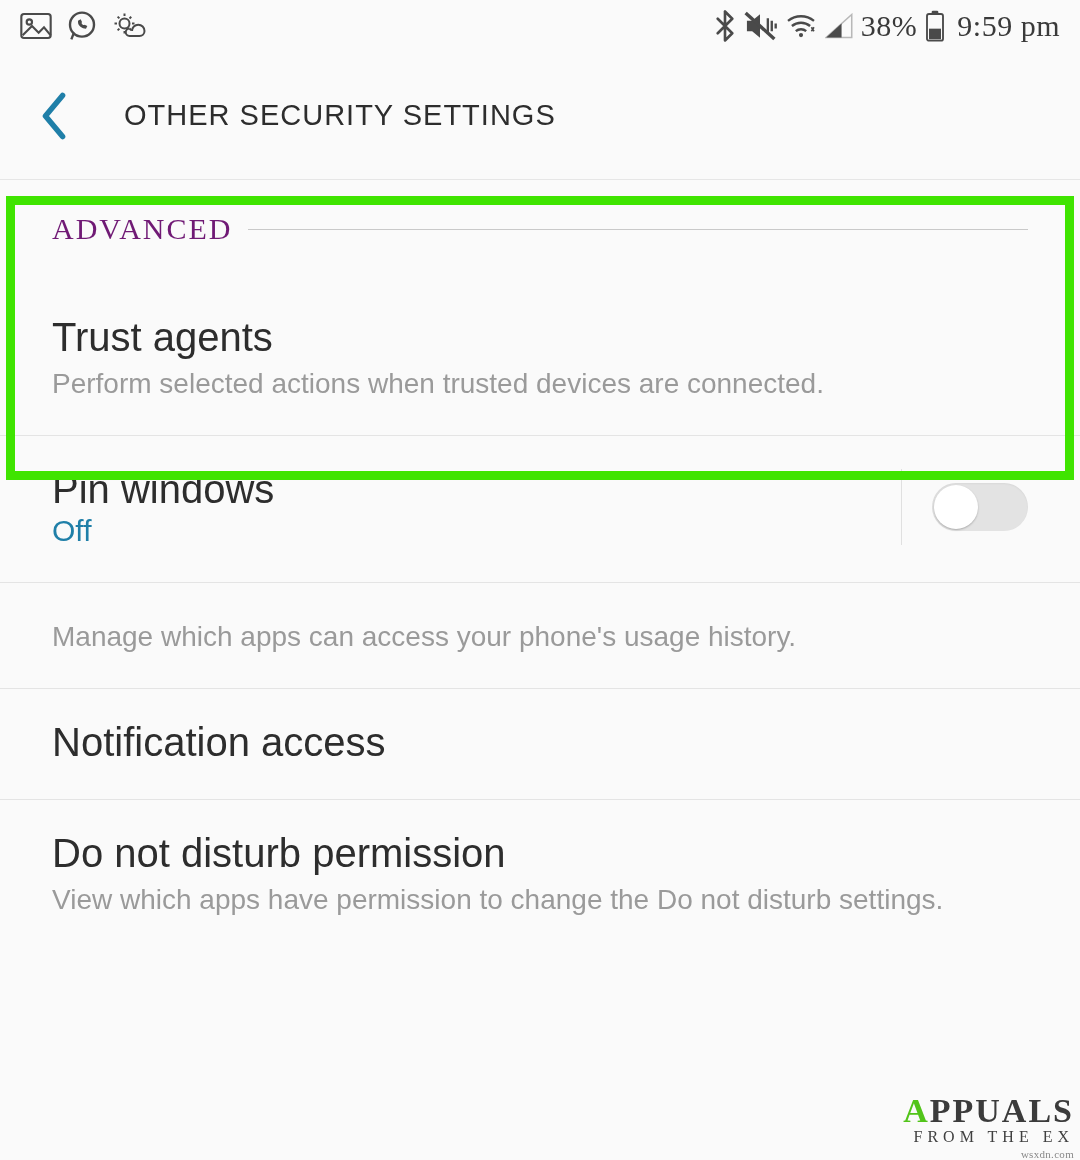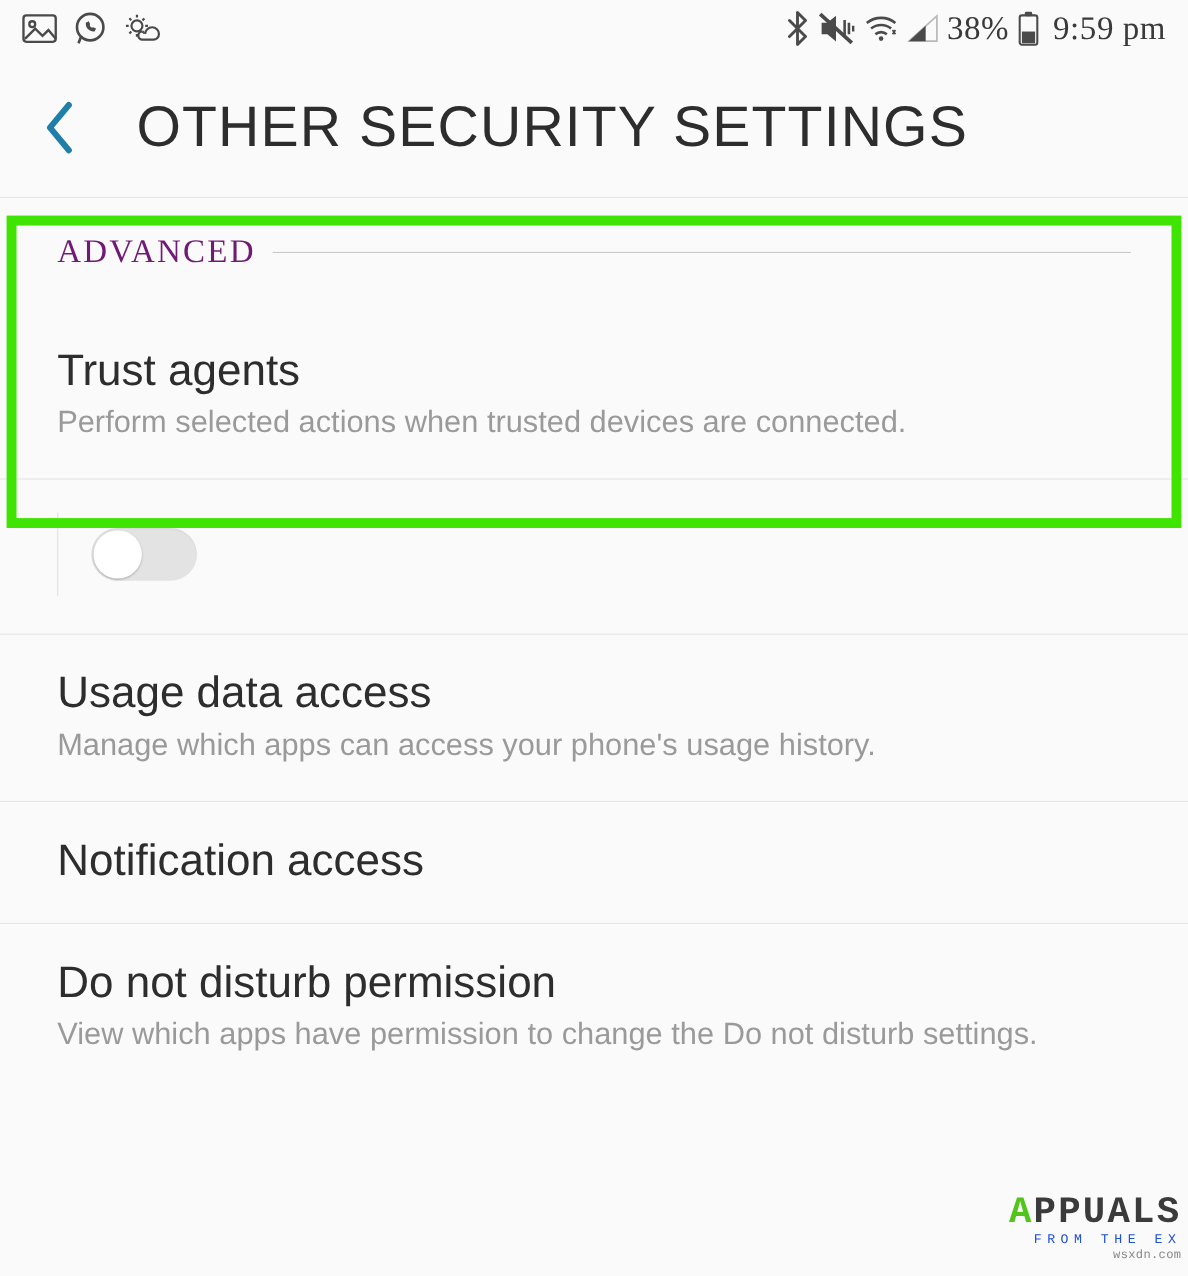--- a/index.html
+++ b/index.html
@@ -30,21 +30,21 @@
       height: 128px;
       display: flex;
       align-items: center;
       padding: 0 32px;
       gap: 48px;
       border-bottom: 1px solid #e6e6e6;
       background: #fafafa;
     }
     .back-btn { color: #1f7fa8; cursor: pointer; display:flex; align-items:center; justify-content:center; width:44px; height:44px;}
     .app-title {
-      font-size: 52px;
+      font-size: 29px;
       letter-spacing: 1px;
       color: #2d2d2d;
       font-weight: 400;
     }
     
     .content { padding: 0; }
     .section-header {
       display: flex;
       align-items: center;
       padding: 32px 52px 0 52px;
@@ -86,27 +86,27 @@
     
     .highlight-box {
       position: absolute;
       left: 6px; right: 6px;
       top: 196px; height: 284px;
       border: 9px solid #3fe400;
       pointer-events: none;
     }
     
     .watermark {
-      position: absolute; right: 6px; bottom: 12px;
-      text-align: right; font-family: Liberation Mono, monospace;
+      position: absolute; right: 6px; bottom: 0;
+      text-align: right; font-family: Liberation Serif, serif;
       color: #3b3b3b;
     }
     .wm-line1 { font-size: 34px; font-weight: 800; letter-spacing: 2px;}
     .wm-accent { color: #52c41a; }
-    .wm-line2 { font-size: 12px; letter-spacing: 5px; color:#1d4ed8; margin-top:-2px;}
+    .wm-line2 { font-size: 16px; letter-spacing: 5px; color:#404040; margin-top:-2px;}
     .wm-line3 { font-size: 11px; color:#888; margin-top:2px; letter-spacing:0.3px;}
     .first-block{ padding-top: 68px; }
   </style>
 </head>
 <body>
 
 <div class="status-bar">
   <div class="status-left">
     <span class="sb-icon">
       <svg width="32" height="28" viewBox="0 0 24 20" fill="none" stroke="#4a4a4a" stroke-width="1.6">
@@ -189,29 +189,32 @@
   </div>
 
   <div class="item first-block">
     <div class="item-text">
       <div class="item-title">Trust agents</div>
       <div class="item-sub">Perform selected actions when trusted devices are connected.</div>
     </div>
   </div>
 
   <div class="item">
+    <div class="item-text">
+      <div class="item-title">Pin windows</div>
+      <div class="item-state">Off</div>
+    </div>
     <div class="toggle-sep"></div>
     <div class="toggle">
       <div class="knob"></div>
     </div>
   </div>
 
   <div class="item">
     <div class="item-text">
-      <div class="item-title">Usage data access</div>
       <div class="item-sub">Manage which apps can access your phone's usage history.</div>
     </div>
   </div>
 
   <div class="item">
     <div class="item-text">
       <div class="item-title">Notification access</div>
     </div>
   </div>
 

